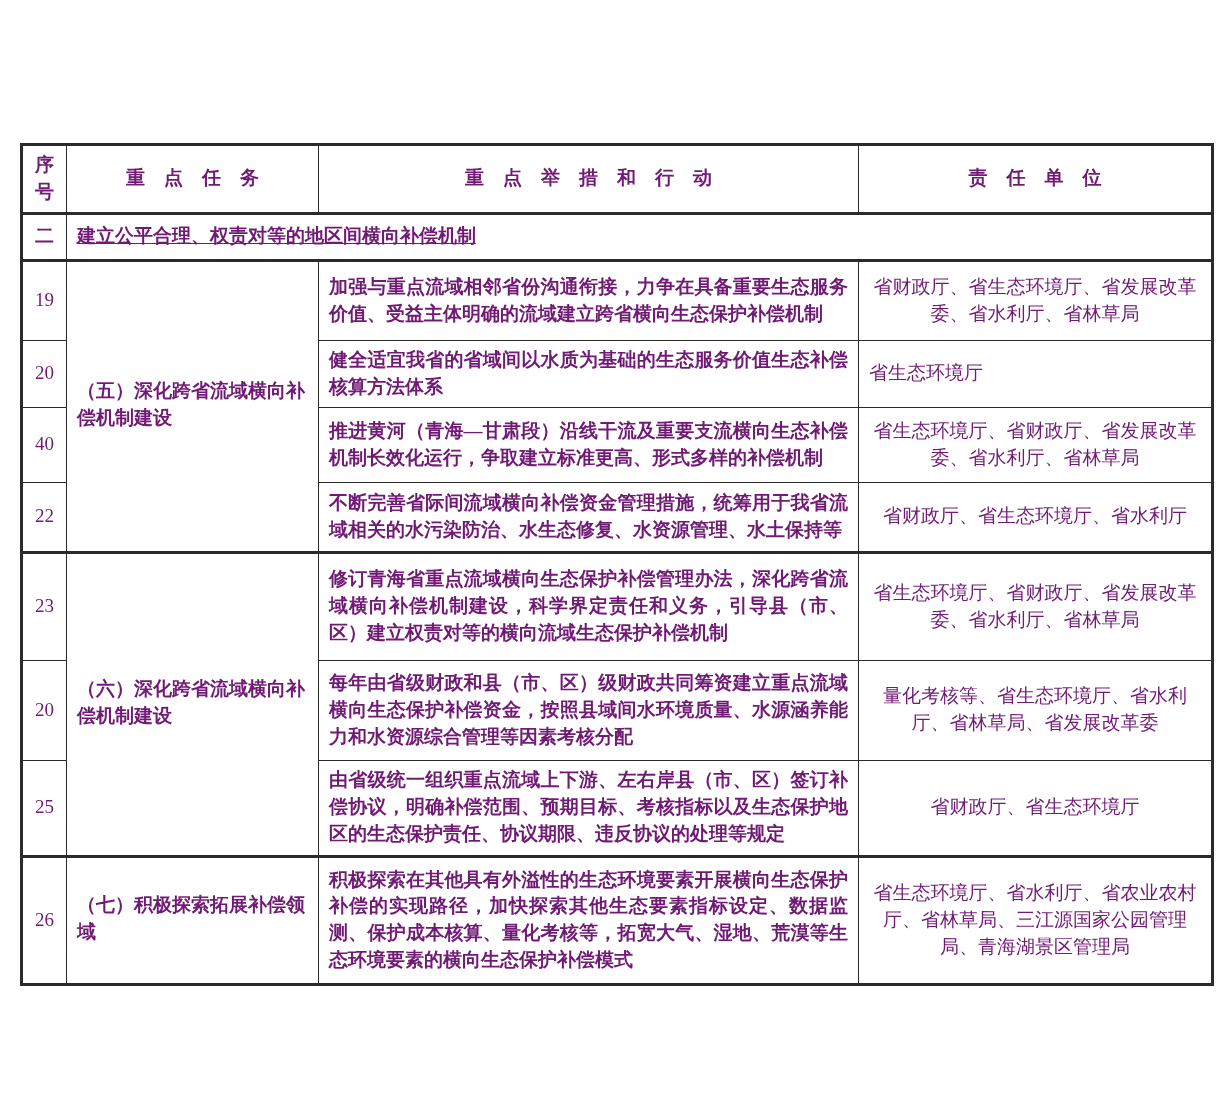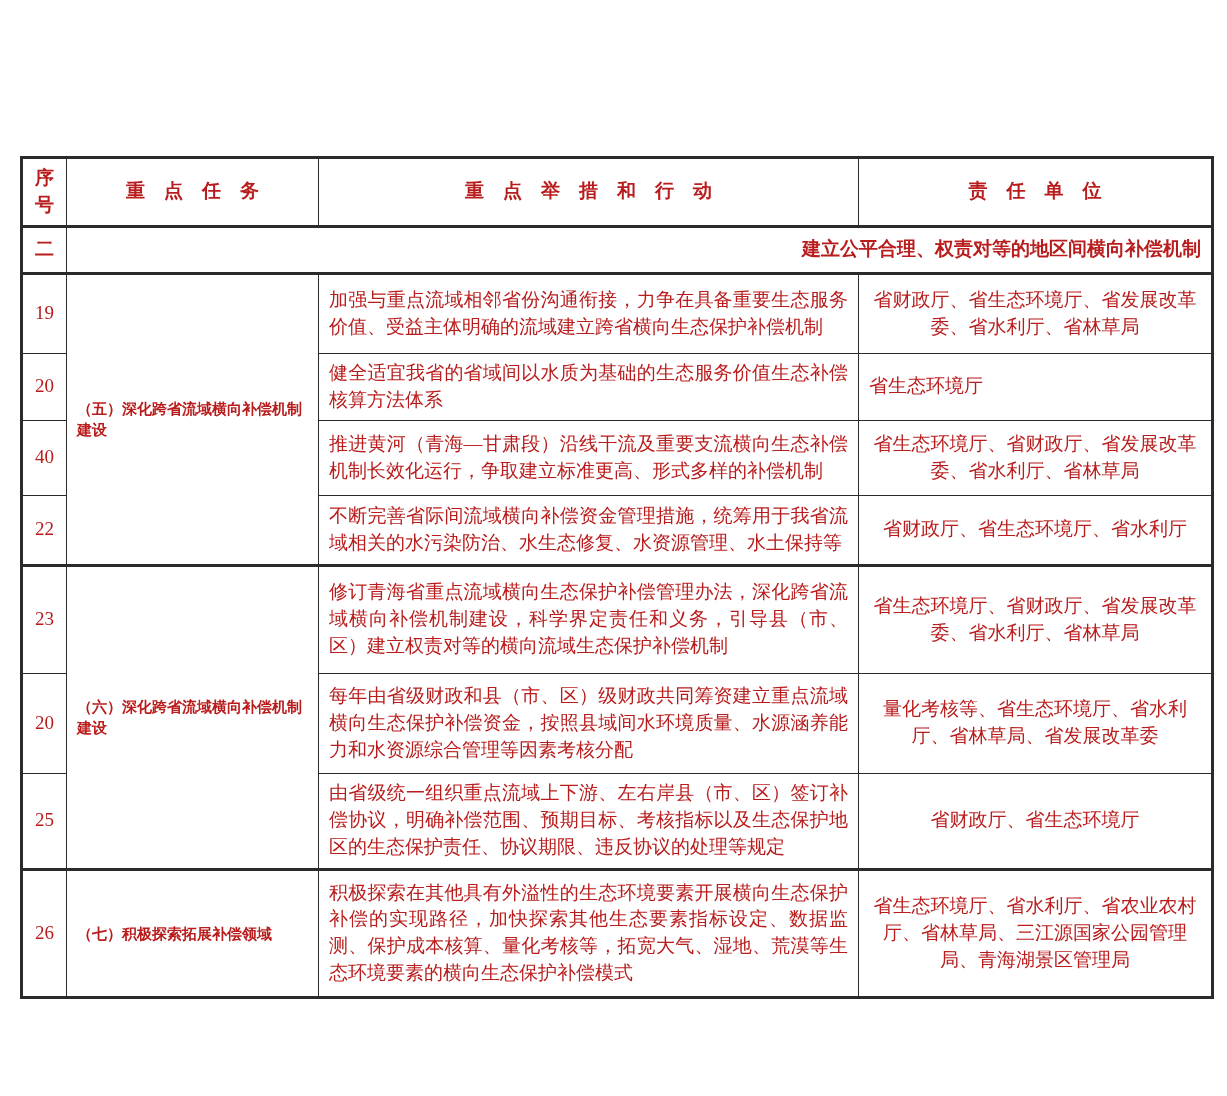--- a/index.html
+++ b/index.html
@@ -16,27 +16,27 @@
   }
   .doc-page {
     position: relative;
     width: 1227px;
     height: 1096px;
     background: #ffffff;
   }
   table.policy-table {
     position: absolute;
     left: 20px;
-    top: 156px;
+    top: 143px;
     width: 1191px;
     border-collapse: collapse;
     table-layout: fixed;
     font-size: 19px;
     line-height: 1.42;
-    color: #b91c1c;
+    color: #701a75;
     padding-left: 39px;
   }
   table.policy-table td, table.policy-table th {
     border: 1.5px solid #2b2b2b;
     vertical-align: middle;
     padding: 6px 10px;
     box-sizing: border-box;
     word-break: break-all;
   }
   table.policy-table { border: 3px solid #2b2b2b; }
@@ -51,35 +51,37 @@
     text-align: center;
     padding: 4px 2px;
   }
   .section-num {
     text-align: center;
     font-weight: bold;
     font-family: "Liberation Sans", "DejaVu Sans", sans-serif;
   }
   .section-title {
     font-weight: bold;
-    text-align: right;
+    text-align: left;
     font-family: "Liberation Sans", "DejaVu Sans", sans-serif;
     padding-left: 14px;
+    text-decoration: underline;
   }
   .task-cell {
     font-weight: bold;
     text-align: left;
     vertical-align: middle;
     padding: 6px 12px;
-    font-family: Liberation Sans, sans-serif;
-    font-size: 15px;
+    font-family: Liberation Mono, monospace;
+    font-size: 19px;
   }
   .measure-cell {
     text-align: justify;
     padding: 6px 12px;
+    font-weight: bold;
   }
   .unit-cell {
     text-align: center;
     padding: 6px 12px;
   }
   .unit-center { text-align: left; }
   
   tr.h-header  { height: 38px; }
   tr.h-section { height: 47px; }
   tr.h-r19 { height: 80px; }

